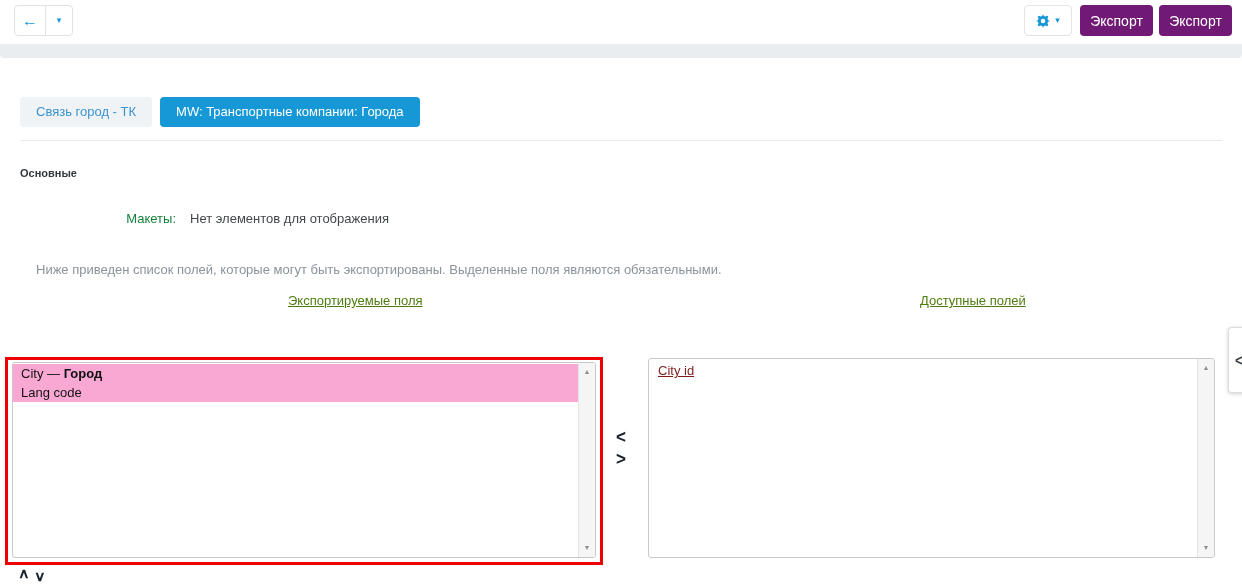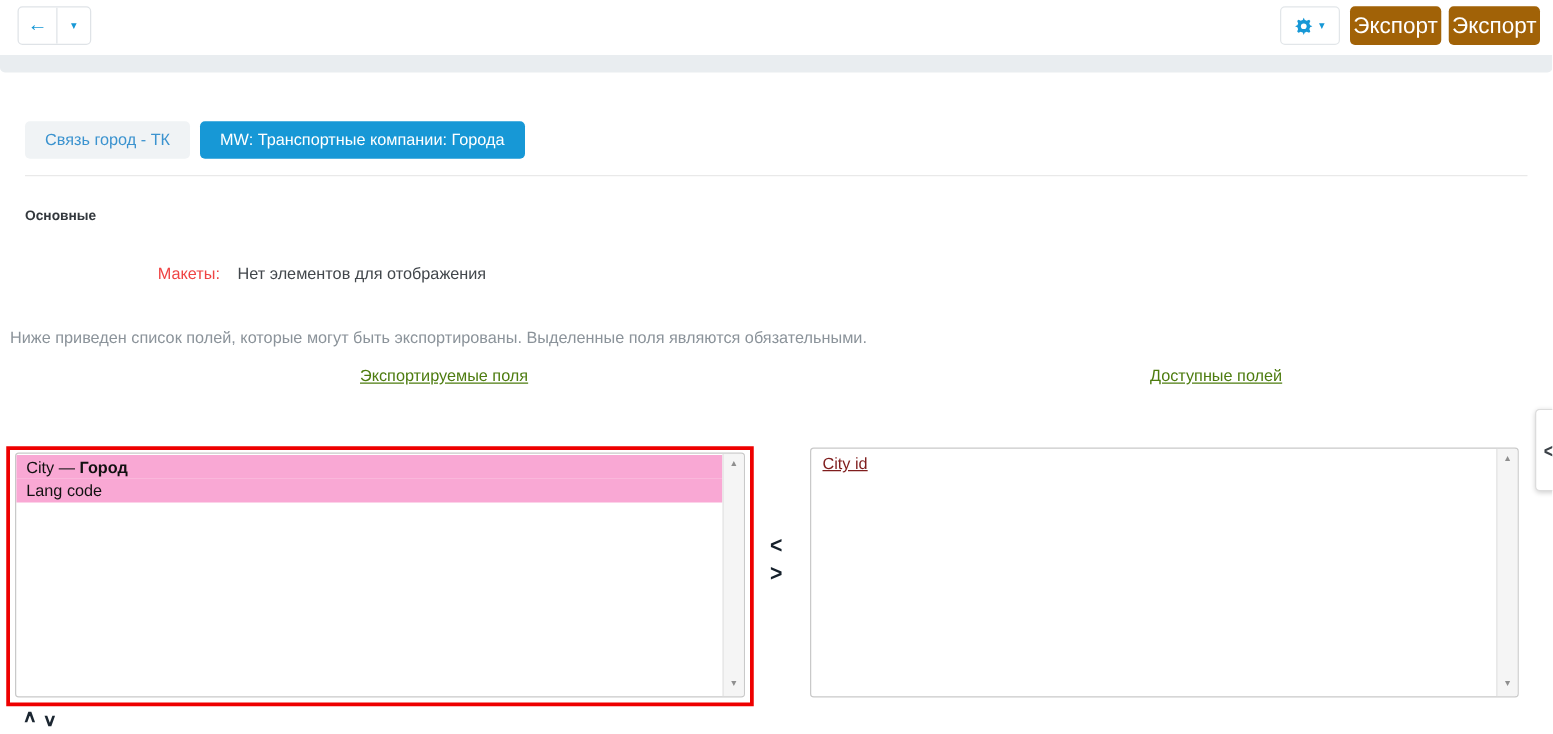--- a/index.html
+++ b/index.html
@@ -15,36 +15,36 @@
                 border:1px solid #dfe3e7; border-radius:4px; overflow:hidden; }
   .back-main { width:30px; display:flex; align-items:center; justify-content:center; cursor:pointer; }
   .back-caret { width:27px; display:flex; align-items:center; justify-content:center; border-left:1px solid #dfe3e7; cursor:pointer; }
   .back-arrow { color:#1798d6; font-size:16px; font-weight:700; line-height:1; }
   .caret { color:#1798d6; font-size:9px; line-height:1; }
 
   .page-title { position:absolute; left:86px; top:8px; font-size:20px; color:#32373c; }
 
   .gear-btn { position:absolute; left:1024px; top:5px; width:48px; height:31px; background:#fff;
               border:1px solid #e2e6e9; border-radius:4px; display:flex; align-items:center; justify-content:center; gap:5px; cursor:pointer; }
-  .btn-blue { position:absolute; top:5px; width:73px; height:31px; background:#a16207; border:none; border-radius:4px;
-              color:#fff; font-size:18px; font-family:"Liberation Sans",sans-serif; cursor:pointer; }
+  .btn-blue { position:absolute; top:5px; width:73px; height:31px; background:#701a75; border:none; border-radius:4px;
+              color:#fff; font-size:14px; font-family:"Liberation Sans",sans-serif; cursor:pointer; }
   .btn-export-1 { left:1080px; }
   .btn-export-2 { left:1159px; }
 
   
   .tabs { position:absolute; left:20px; top:97px; display:flex; gap:8px; }
   .tab { height:30px; line-height:30px; padding:0 16px; border-radius:4px; font-size:13px; cursor:pointer; white-space:nowrap; }
   .tab.active { background:#1798d6; color:#fff; }
   .tab.inactive { background:#f0f3f5; color:#3b93cf; }
   .divider { position:absolute; left:20px; top:140px; width:1202px; height:1px; background:#e9e9e9; }
 
   .section-heading { position:absolute; left:20px; top:167px; font-size:11px; font-weight:600; color:#33383d; }
-  .layouts-label { position:absolute; left:60px; top:211px; width:116px; text-align:right; font-size:13px; color:#ef4444; }
+  .layouts-label { position:absolute; left:60px; top:211px; width:116px; text-align:right; font-size:13px; color:#15803d; }
   .layouts-value { position:absolute; left:190px; top:211px; font-size:13px; color:#42474c; }
-  .description { position:absolute; left:8px; top:262px; font-size:13px; color:#8b939a; }
+  .description { position:absolute; left:36px; top:262px; font-size:13px; color:#8b939a; }
 
   .col-header { position:absolute; top:293px; font-size:13px; color:#4d7c0f;text-decoration:underline; }
   .col-header.exported { left:288px; }
   .col-header.available { left:920px; }
 
   
   .red-box { position:absolute; left:5px; top:357px; width:598px; height:208px; border:3px solid #ee0000; }
   .listbox { position:absolute; background:#fff; border:1px solid #c9c9c9; border-radius:3px; overflow:hidden; }
   .listbox.left { left:12px; top:362px; width:584px; height:196px; }
   .listbox.right { left:648px; top:358px; width:567px; height:200px; }

